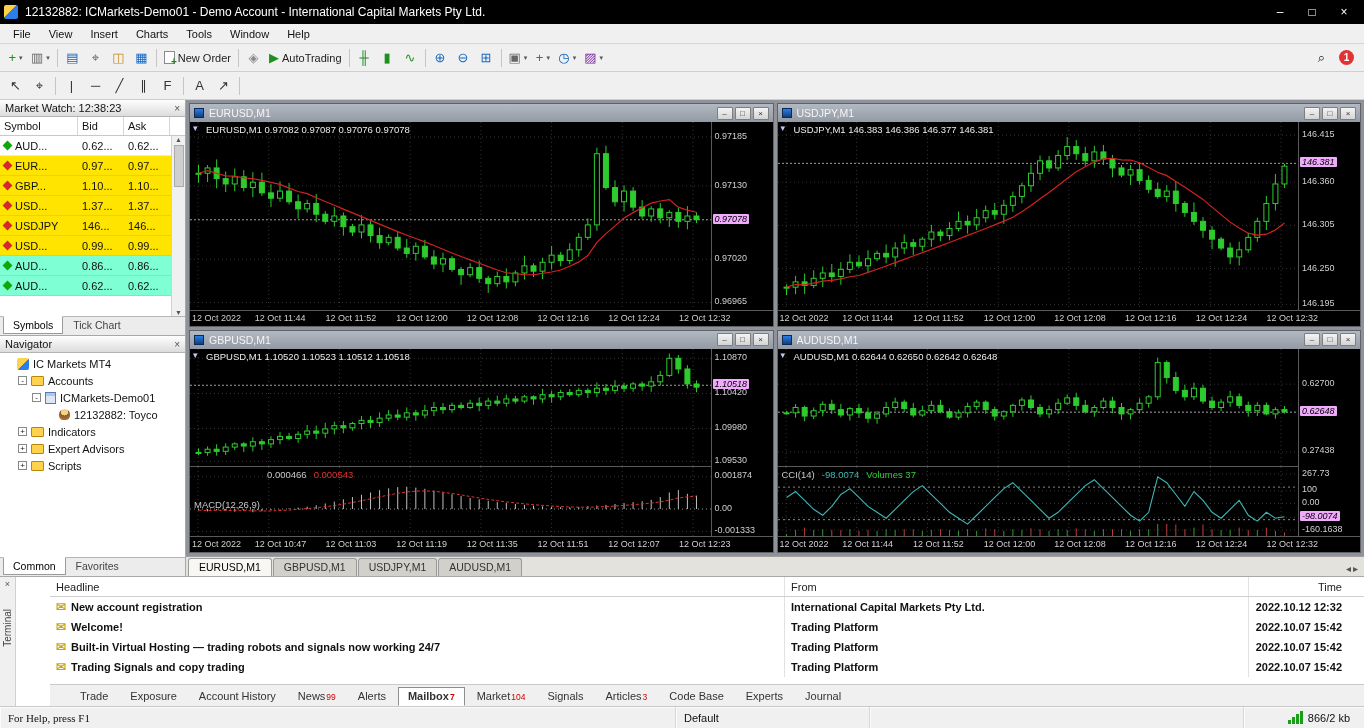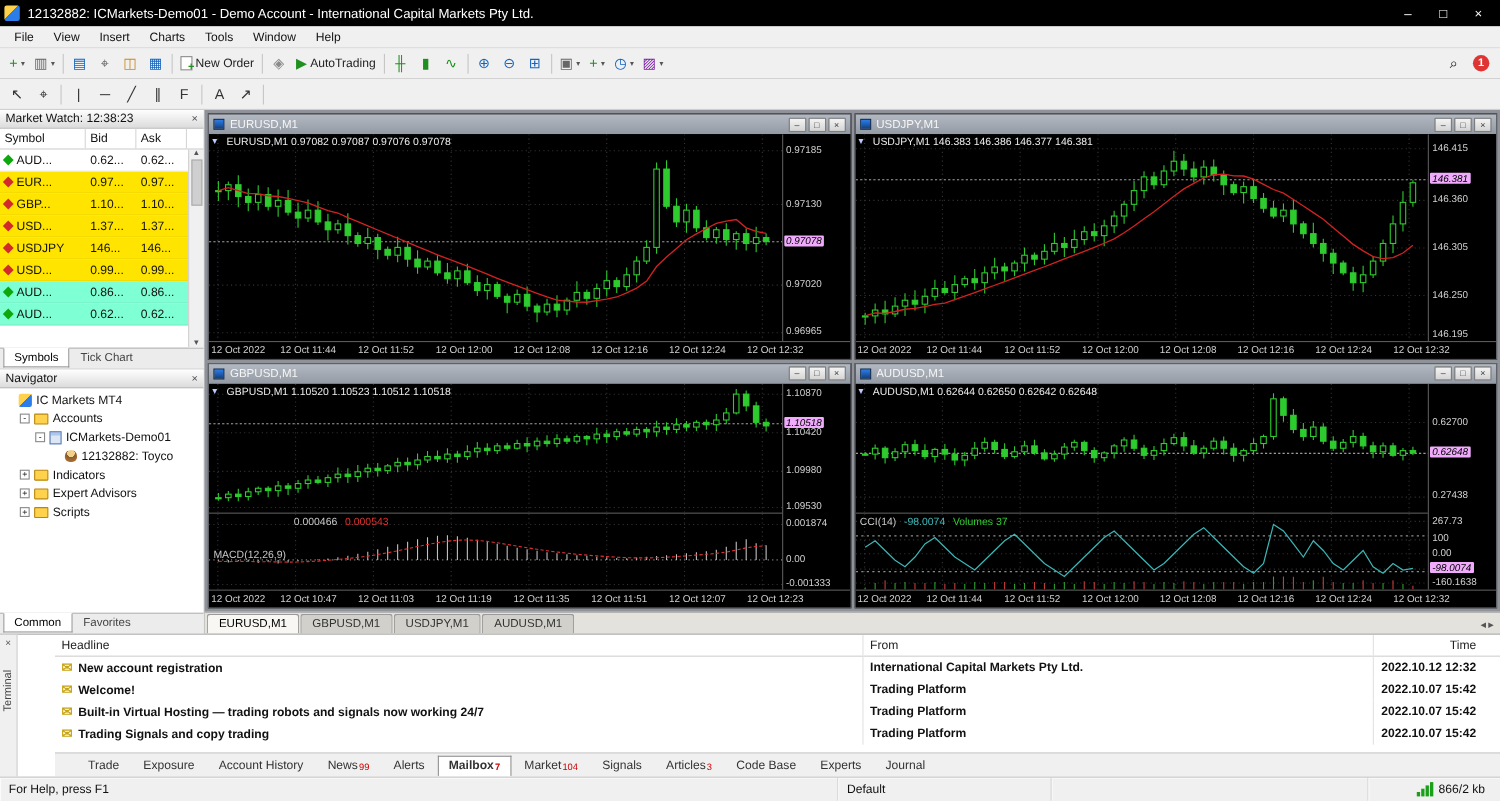--- a/index.html
+++ b/index.html
@@ -103,21 +103,21 @@
 .t-cell.time{justify-content:flex-end;padding-right:22px;}
 .t-row.msg .t-cell{font-weight:bold;}
 .mail-ico{color:#c8a415;font-size:12px;margin-right:5px;}
 .t-tabs{height:22px;flex:0 0 auto;background:#f0f0f0;border-top:1px solid #c9c9c9;display:flex;align-items:flex-end;padding-left:20px;gap:2px;}
 .ttab{padding:2px 9px 3px;color:#333;border:1px solid transparent;display:flex;align-items:flex-end;gap:1px;}
 .ttab.active{background:#fff;border-color:#8e8e8e;border-bottom-color:#fff;font-weight:bold;}
 .badge{color:#c00;font-size:8.5px;line-height:1;padding-bottom:1px;}
 
 .statusbar{height:22px;flex:0 0 auto;background:#f0f0f0;border-top:1px solid #c9c9c9;display:flex;align-items:stretch;}
 .sb-cell{display:flex;align-items:center;padding:0 8px;border-right:1px solid #d8d8d8;box-shadow:inset 1px 1px 0 rgba(255,255,255,.7);}
-.sb-help{width:762px;}
+.sb-help{width:676px;font-family:Liberation Serif, serif;}
 .sb-profile{width:194px;}
 .sb-fill{flex:1;}
 .sb-conn{width:120px;gap:5px;justify-content:flex-end;border-right:none;padding-right:14px;}
 .bars{display:flex;align-items:flex-end;gap:1px;height:13px;}
 .bars span{width:3px;background:#18a018;display:inline-block;}
 </style>
 </head>
 <body>
 
 <div id="app">

